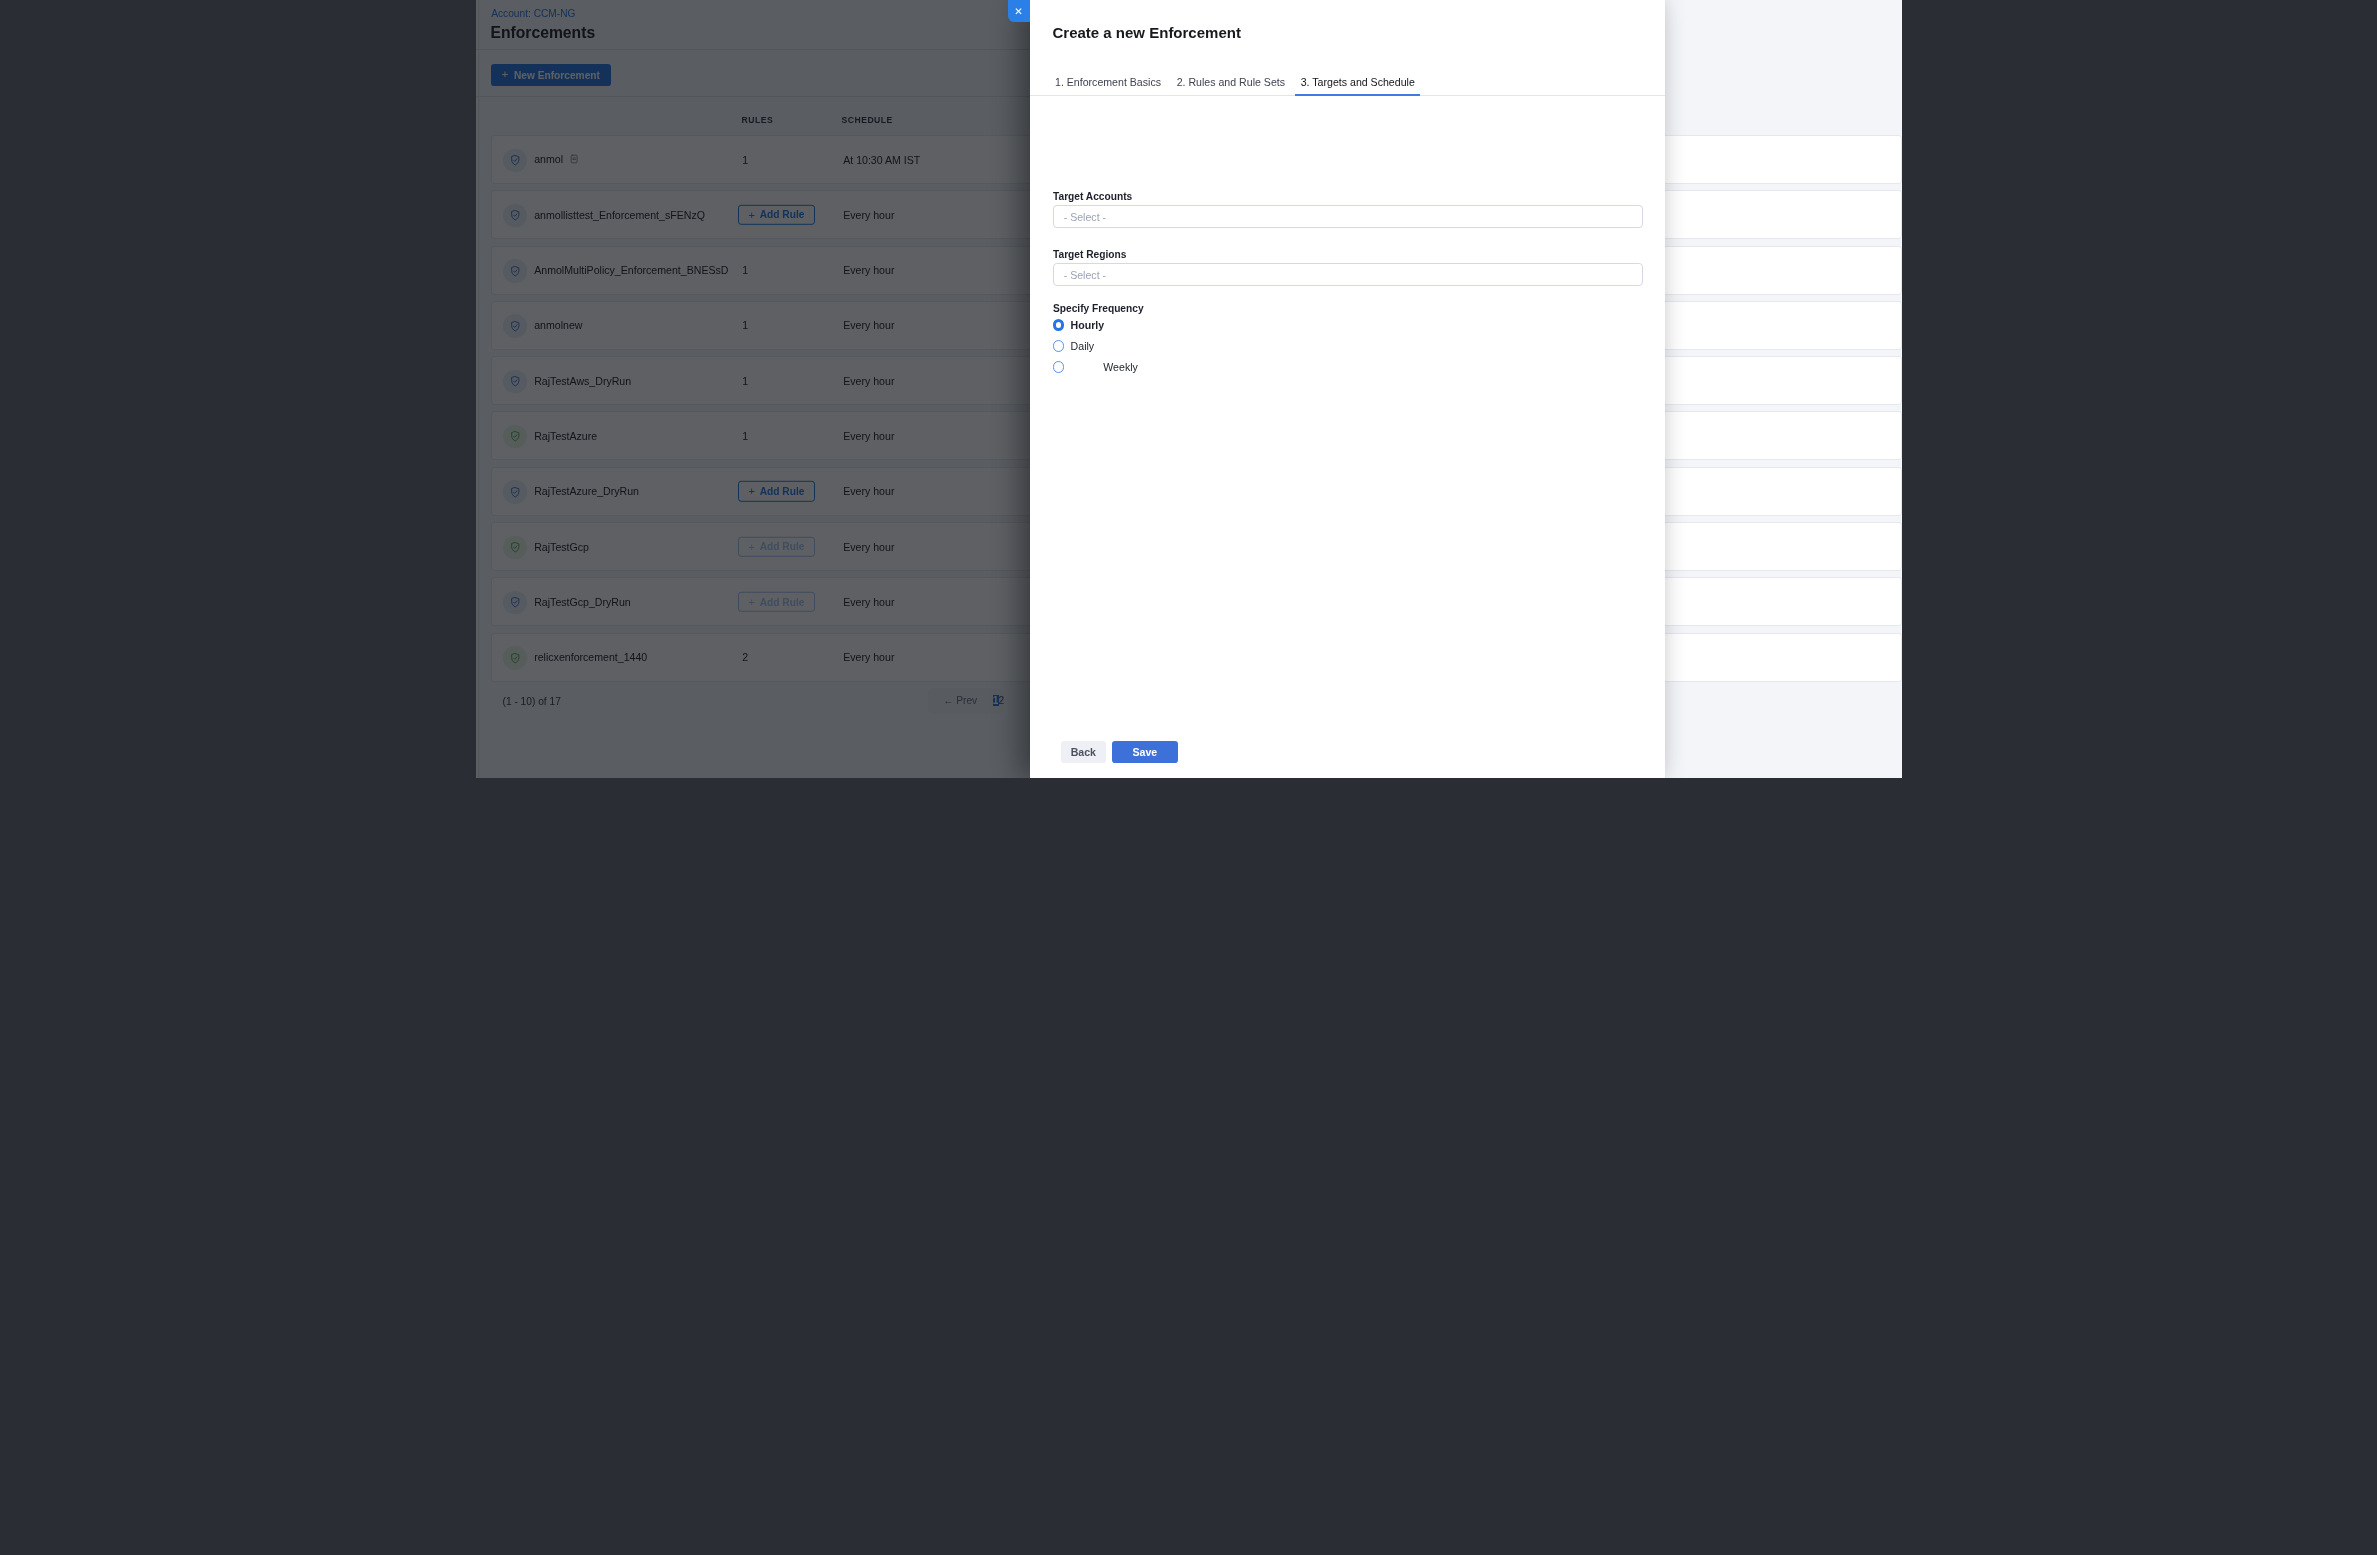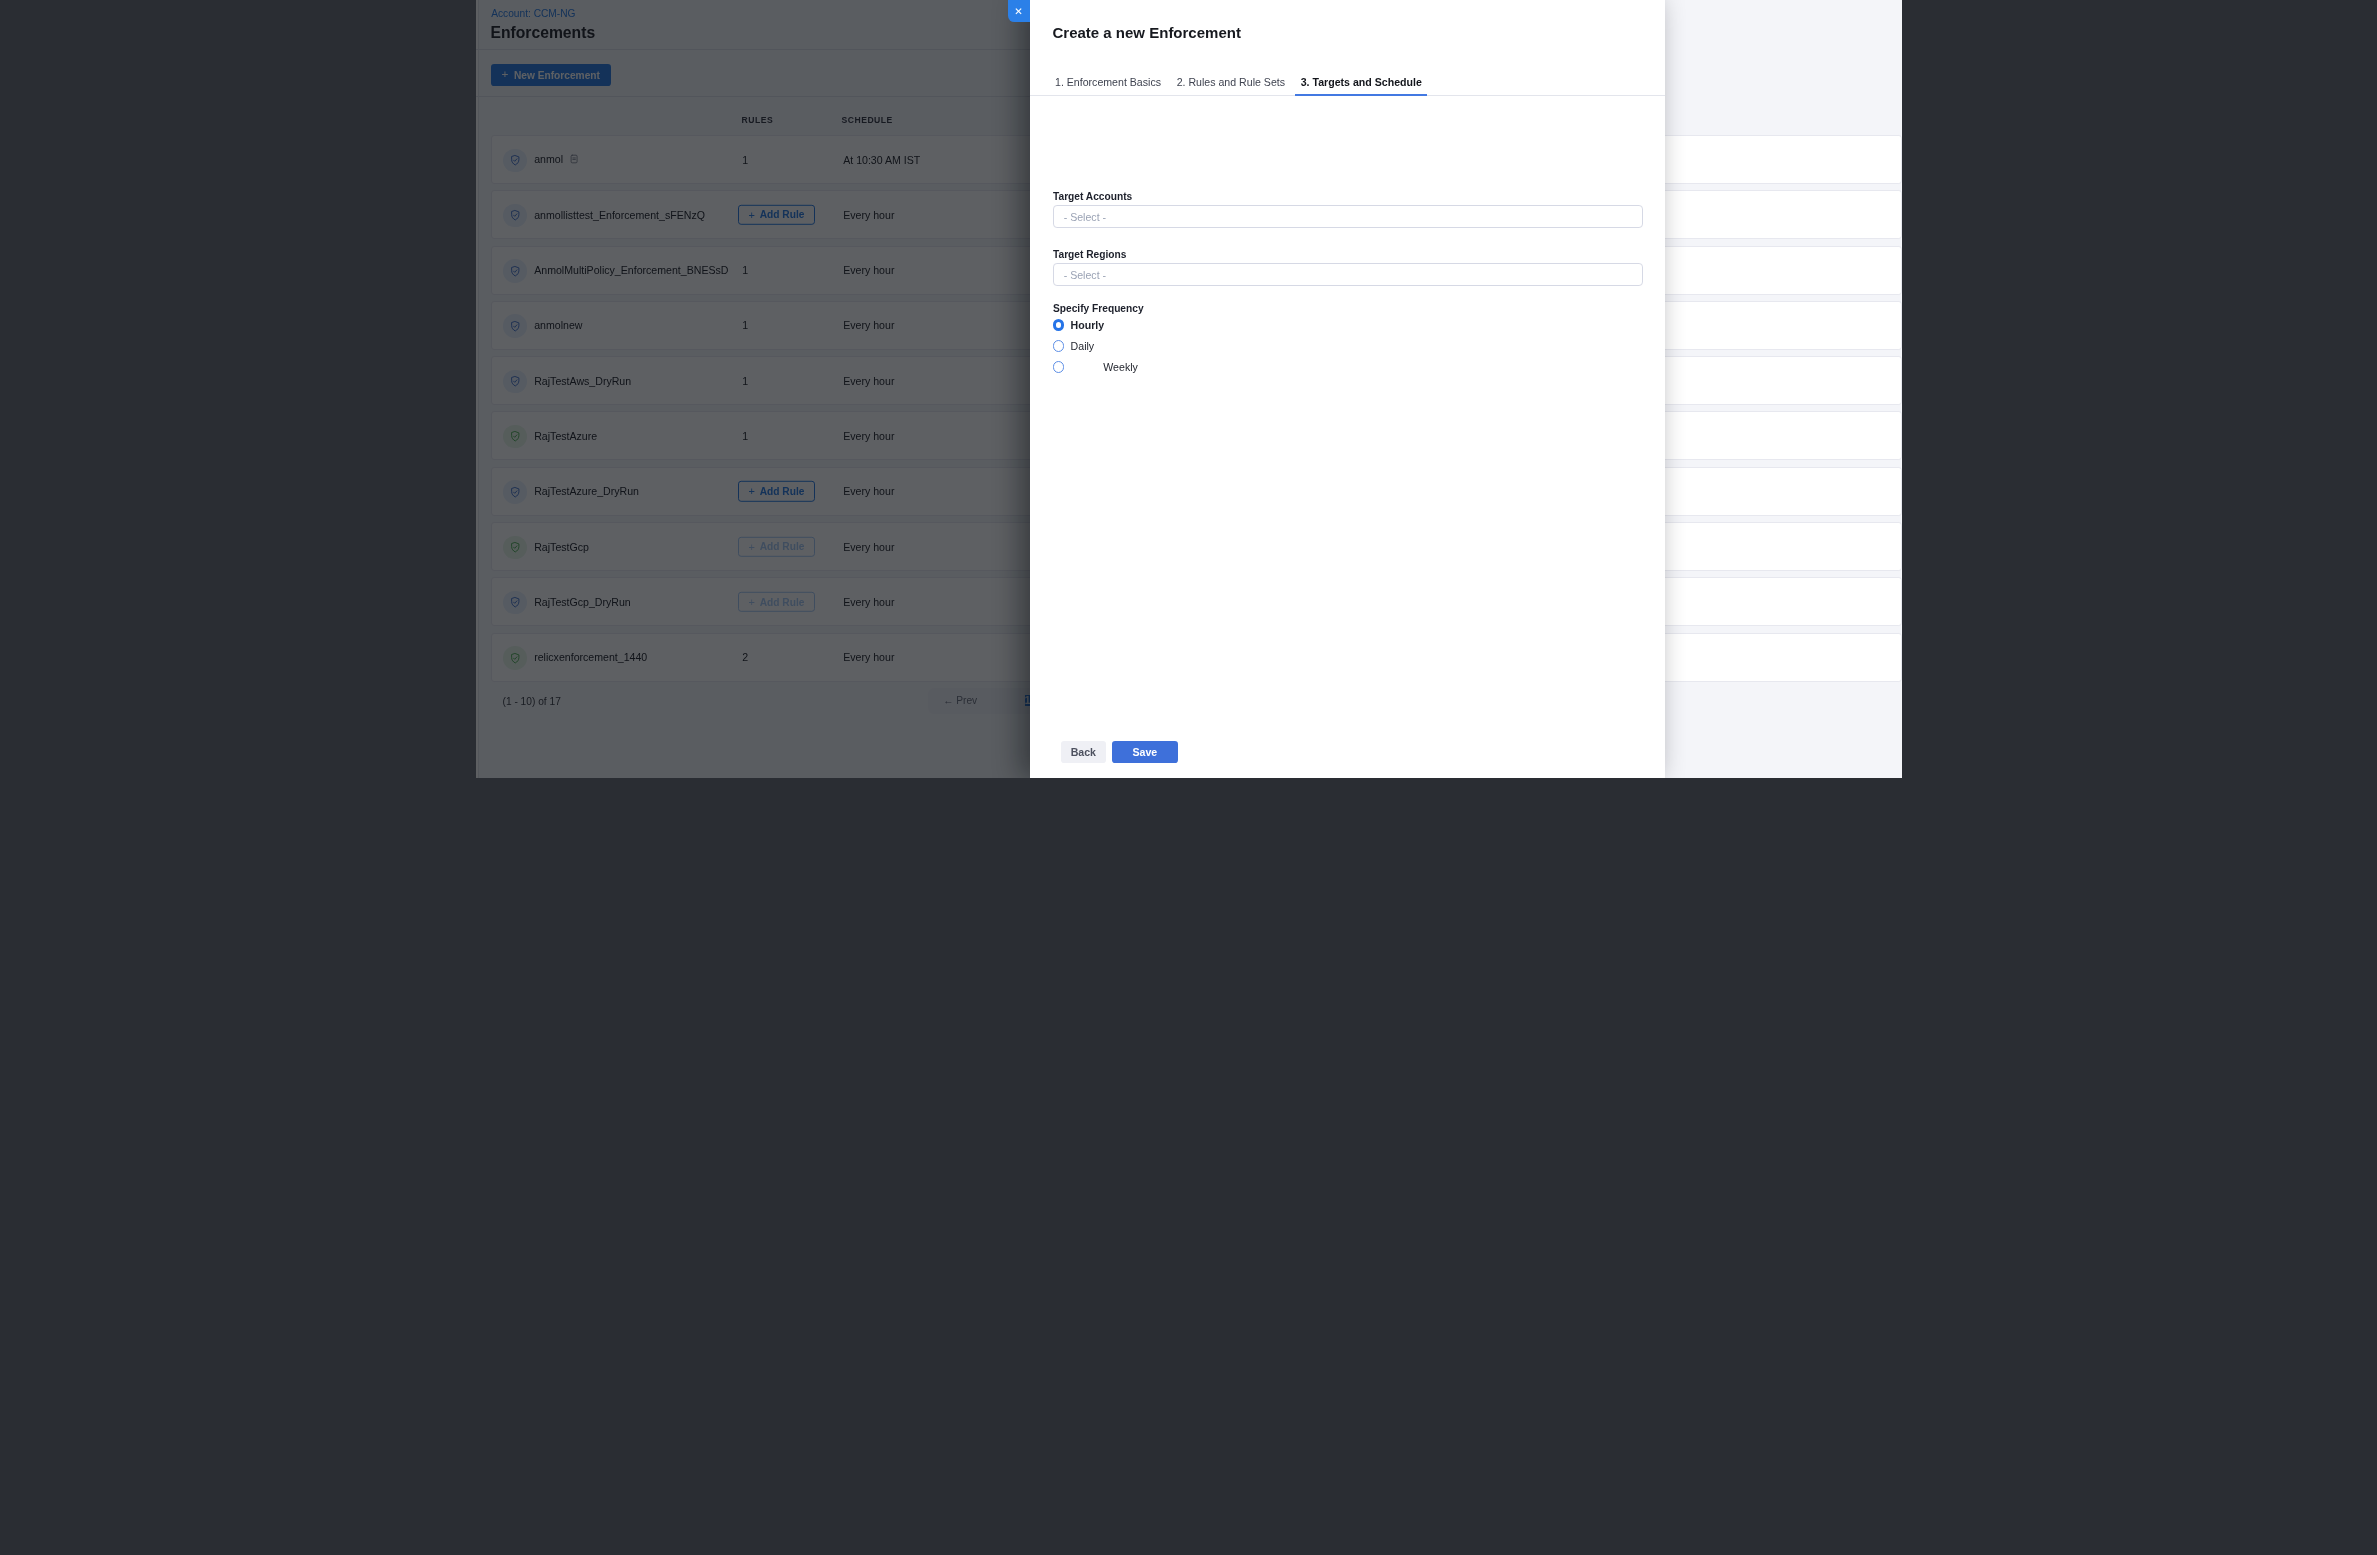--- a/index.html
+++ b/index.html
@@ -28,34 +28,34 @@
   .avatar.blue { background:#e7effc; color:var(--shield-blue); }
   .avatar.green { background:#e7f6e8; color:var(--shield-green); }
   .rname { position:absolute; left:42px; top:50%; transform:translateY(-50%); font-size:10.6px; font-weight:500; color:#23262e; white-space:nowrap; display:flex; align-items:center; gap:6.3px; }
   .rules-count { position:absolute; left:250px; top:50%; transform:translateY(-50%); font-size:10.6px; color:#26282f; }
   .btn-add-rule { position:absolute; left:246px; top:50%; transform:translateY(-50%); height:20.4px; padding:0 9.4px; background:transparent; border:0.8px solid var(--primary); color:var(--primary); border-radius:3.1px; font-size:10.2px; font-weight:600; display:flex; align-items:center; gap:4.7px; cursor:pointer; font-family:inherit; }
   .btn-add-rule .plus { font-size:11px; font-weight:400; }
   .btn-add-rule.disabled { opacity:.42; cursor:default; }
   .sched { position:absolute; left:351px; top:50%; transform:translateY(-50%); font-size:10.6px; color:#26282f; }
 
   .pg-summary { position:absolute; left:27px; top:696px; font-size:10.2px; color:#3d4048; }
-  .pg-pill { position:absolute; left:452px; top:688px; height:26px; display:flex; background:#eef0f6; border-radius:6.3px; overflow:hidden;gap:32px; }
+  .pg-pill { position:absolute; left:452px; top:688px; height:26px; display:flex; background:#eef0f6; border-radius:6.3px; overflow:hidden; }
   .pg-prev { padding:0 15.7px; line-height:26px; font-size:10.2px; color:#6b6f7d; cursor:pointer; white-space:nowrap; }
   .pg-num { width:31px; text-align:center; line-height:26px; font-size:10.2px; color:#4a4e5c; cursor:pointer; }
   .pg-num.active { background:var(--primary); color:#fff; font-weight:600; }
 
   .dim-overlay { position:absolute; left:0; top:0; width:554px; height:778px; background:rgba(8,10,15,.65); }
 
   
   .drawer { position:absolute; left:554px; top:0; width:635px; height:778px; background:#fff; box-shadow:-9.4px 0 27px rgba(5,8,14,.45); }
   .drawer-close { position:absolute; left:-22px; top:0; width:22px; height:22px; background:var(--close-blue); color:#fff; border:none; border-radius:0 0 0 6.3px; font-size:10.2px; font-weight:700; display:flex; align-items:center; justify-content:center; cursor:pointer; font-family:inherit; }
   .drawer-title { position:absolute; left:23px; top:23.5px; font-size:15px; font-weight:700; color:#17191f; }
   .tabbar { position:absolute; left:0; top:69px; width:635px; height:27.4px; border-bottom:0.8px solid #e3e5ec; display:flex; padding-left:20px; }
   .tab { height:27.4px; line-height:26px; padding:0 5.5px; margin-right:4.7px; font-size:10.6px; font-weight:500; color:#3f4350; cursor:pointer; white-space:nowrap; }
-  .tab.active { font-weight:700; color:#13151b; border-bottom:2.4px solid var(--tab-underline);text-align:center; }
+  .tab.active { font-weight:400; color:#13151b; border-bottom:2.4px solid var(--tab-underline);text-align:center; }
 
   .banner { position:absolute; left:23px; top:124px; width:590px; height:51px; background:var(--banner); border-radius:2.4px; }
   .toggle { position:absolute; left:15px; top:13.3px; width:19px; height:11px; background:#ced1e0; border-radius:5.5px; cursor:pointer; }
   .toggle .knob { position:absolute; left:0.8px; top:0.8px; width:9.4px; height:9.4px; background:#fff; border-radius:50%; box-shadow:0 0.8px 1.6px rgba(20,24,40,.35); }
   .banner-title { position:absolute; left:42px; top:8.6px; font-size:10.2px; font-weight:700; color:#181b22; }
   .banner-desc { position:absolute; left:42px; top:27px; font-size:10.2px; color:#20232c; }
 
   .fields { position:absolute; left:0; top:0; width:635px; }
   .field-label { position:absolute; left:23.5px; font-size:10.2px; font-weight:600; color:#1d202b; }
   .select { position:absolute; left:23px; width:590px; height:23px; border:0.8px solid #d6d9e5; border-radius:3.9px; background:#fff; display:flex; align-items:center; padding-left:10.2px; cursor:pointer; }

